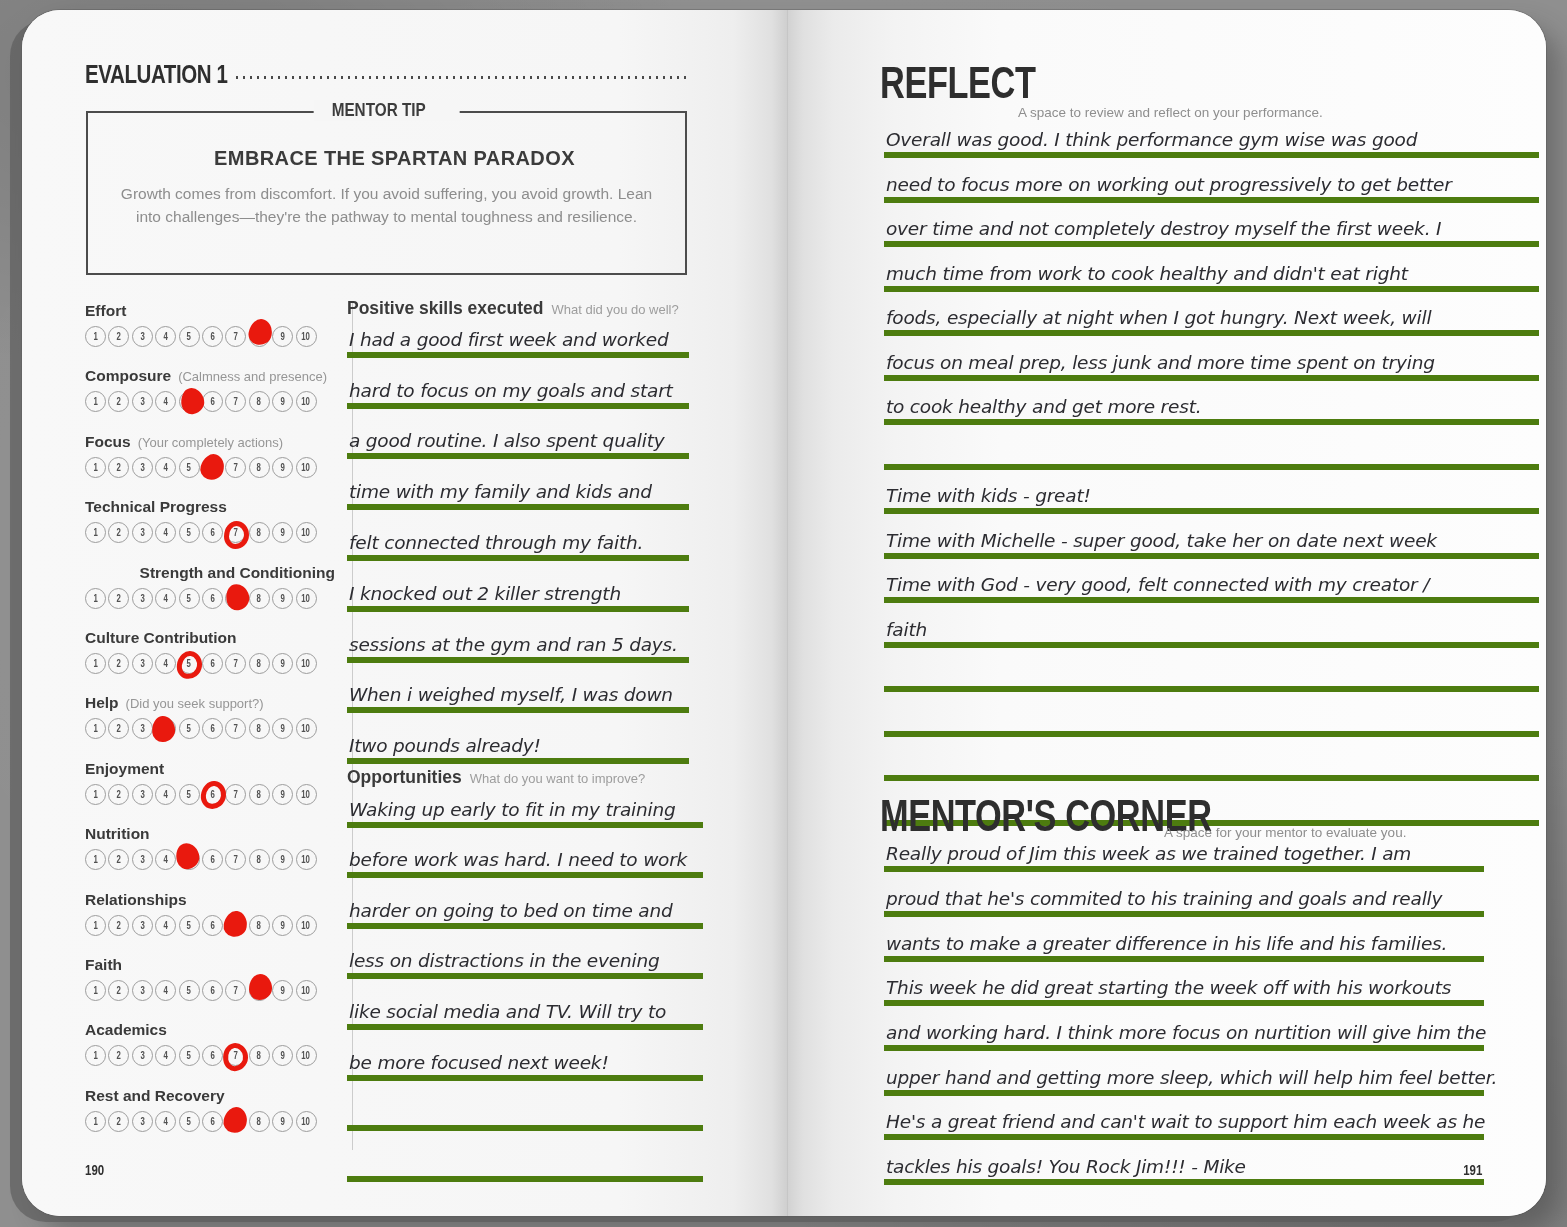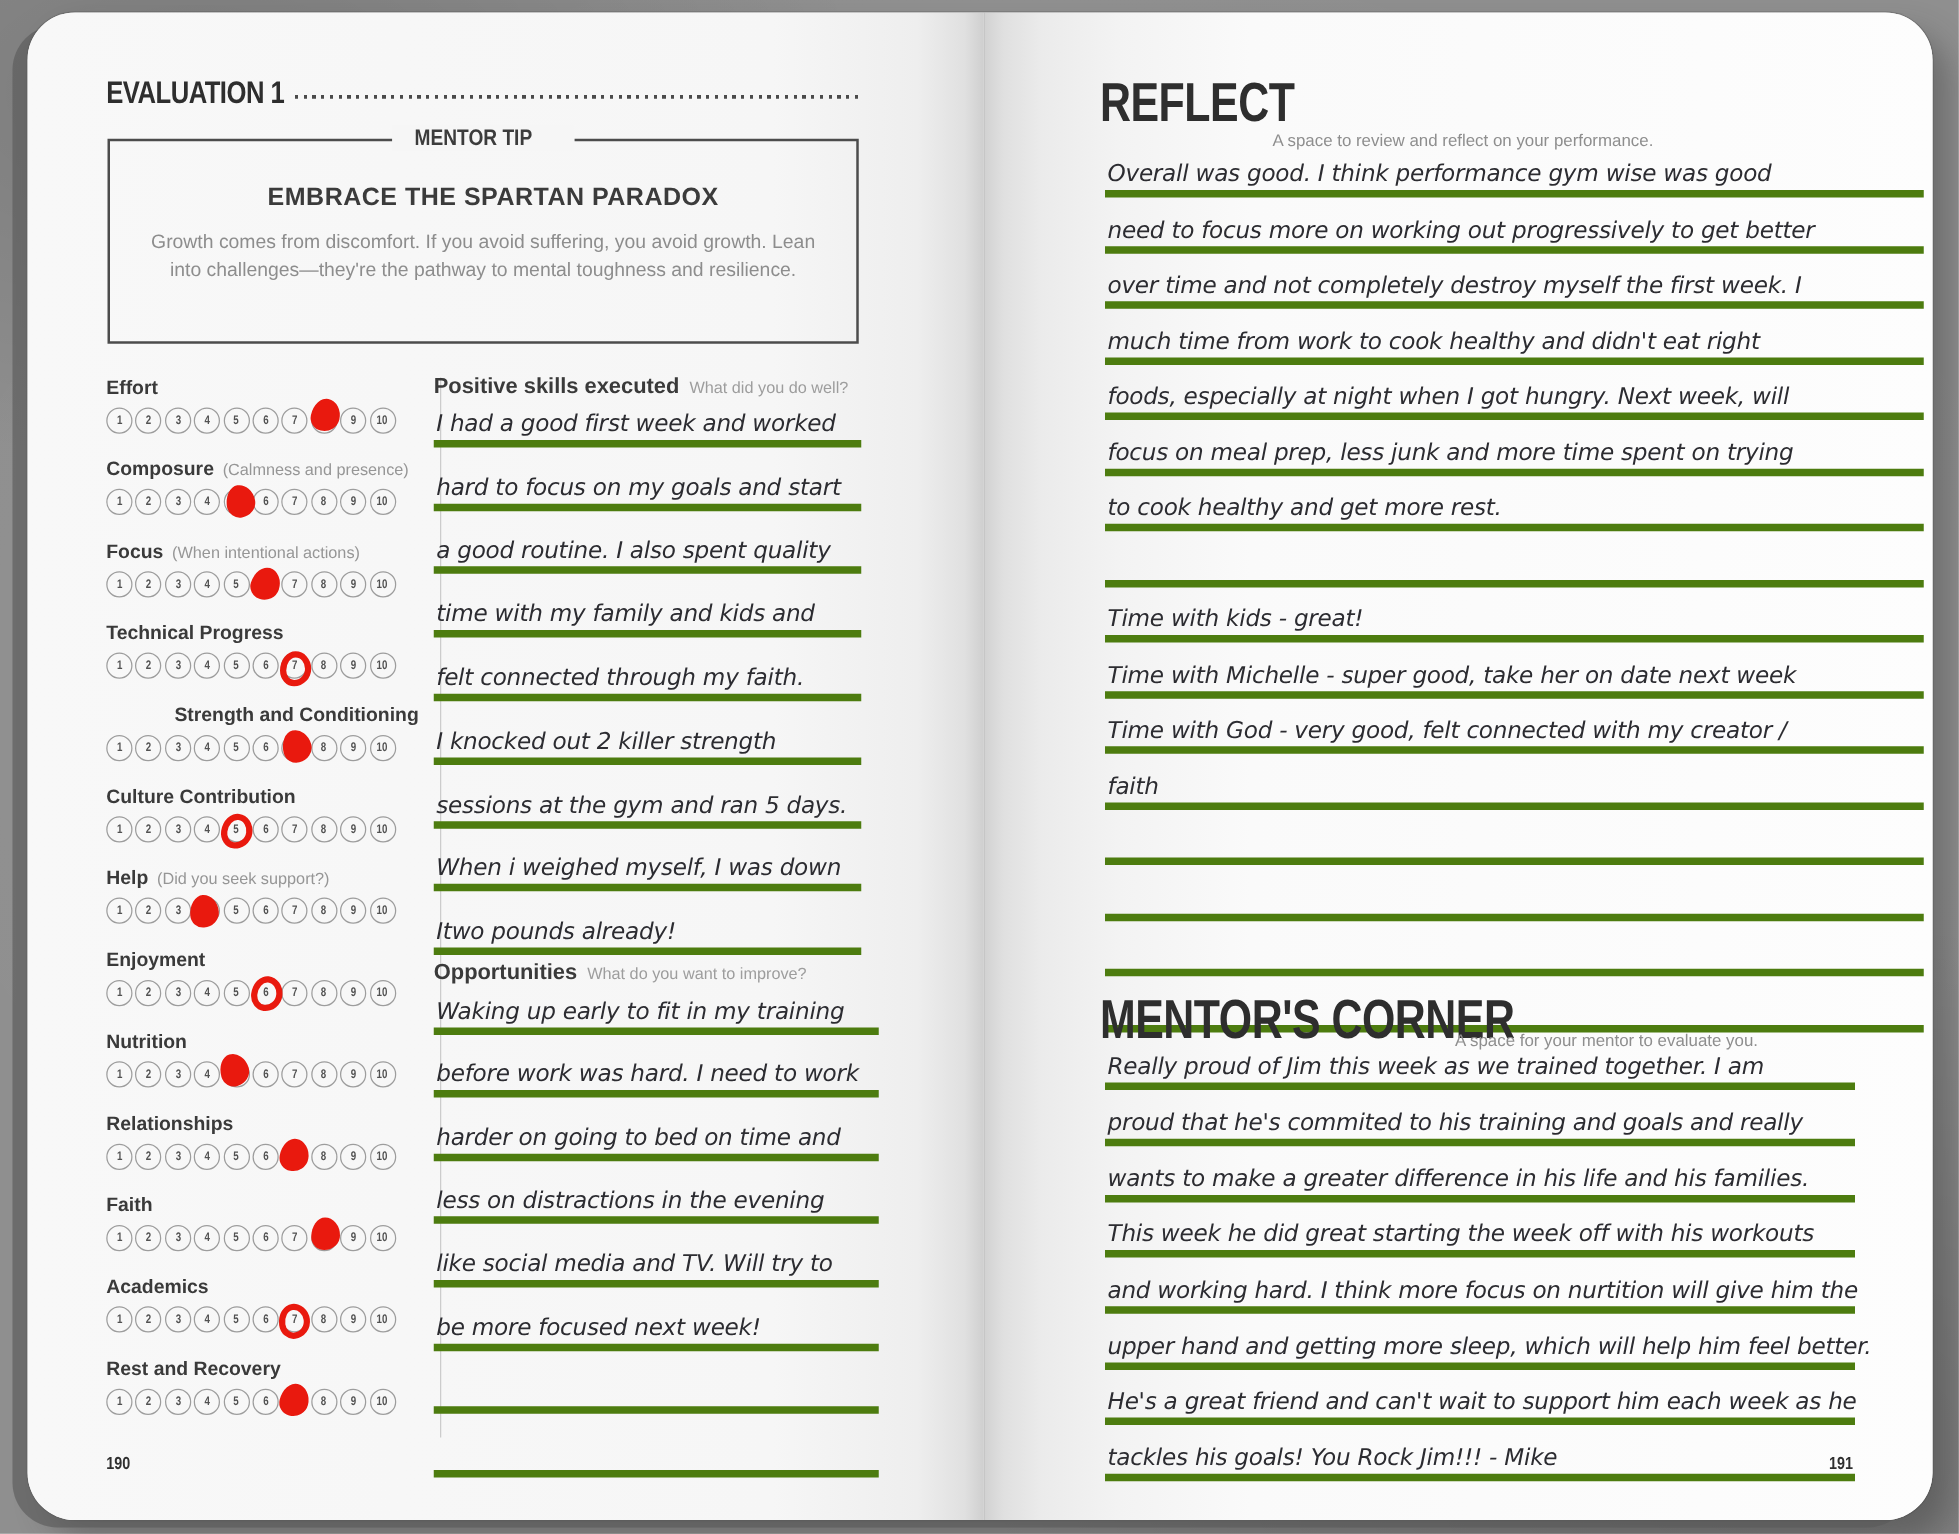--- a/index.html
+++ b/index.html
@@ -143,21 +143,21 @@
             <span class="circ">
               <i>9</i>
             </span>
             <span class="circ">
               <i>10</i>
             </span>
             <span class="mark " style="left: 95.6px; top: -3px; transform: rotate(-10deg);"></span>
           </div>
         </div>
         <div class="rgroup" style="top: 422.8px;">
-          <div class="rlabel"><span>Focus</span><span class="rnote">(When intentional actions)</span></div>
+          <div class="rlabel"><span>Focus</span><span class="rnote">(Your completely actions)</span></div>
           <div class="crow">
             <span class="circ">
               <i>1</i>
             </span>
             <span class="circ">
               <i>2</i>
             </span>
             <span class="circ">
               <i>3</i>
             </span>

